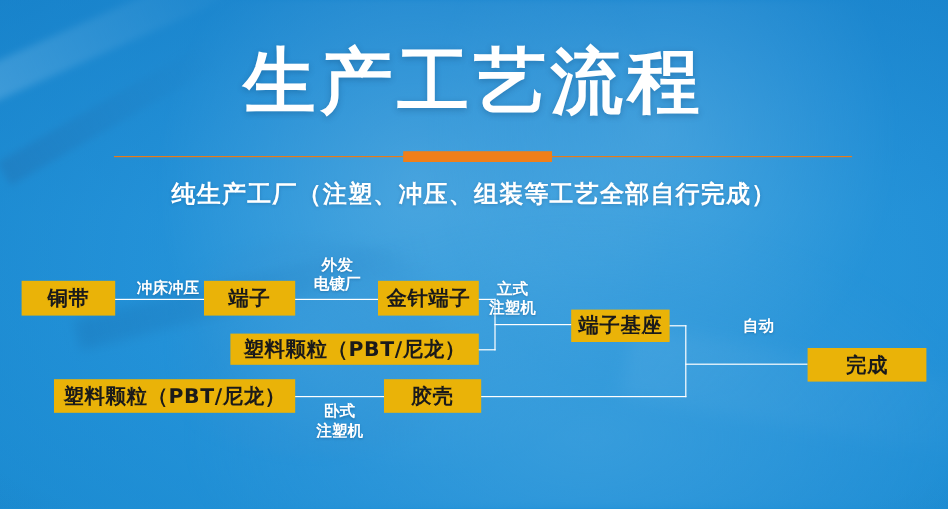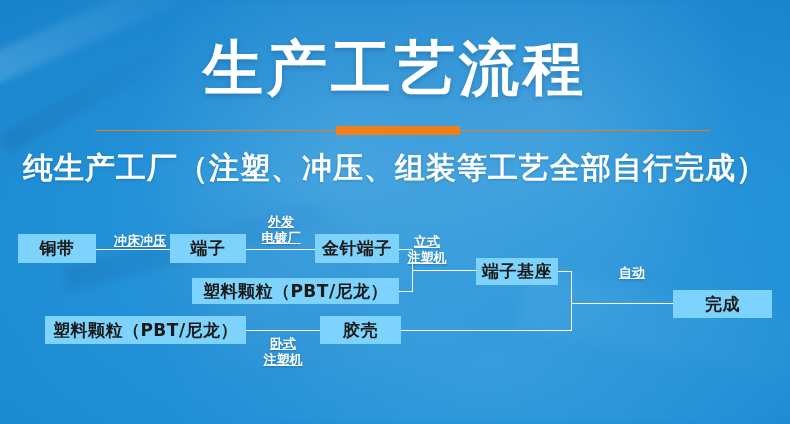--- a/index.html
+++ b/index.html
@@ -91,52 +91,51 @@
   }
   .rule-thick {
     position:absolute; left:336px; top:126px; width:124px; height:9px;
     background:#ef7f1a;
   }
 
   .subtitle {
     position:absolute; left:0; top:148px; width:790px;
     text-align:center;
     color:#ffffff;
-    font-size:30px;
+    font-size:20px;
     font-weight:bold;
     letter-spacing:1px;
     text-shadow:0 1px 3px rgba(0,40,80,0.22);
   }
 
   
   .flow { position:absolute; left:0; top:200px; width:790px; height:224px; }
 
   .node {
     position:absolute;
-    background:#7dd3fc;
+    background:#eab308;
     color:#1a1a1a;
     font-size:17px;
     font-weight:bold;
     display:flex;
     align-items:center;
     justify-content:center;
     letter-spacing:0.5px;
     white-space:nowrap;
   }
 
   .edge-label {
     position:absolute;
     color:#ffffff;
     font-size:13px;
     font-weight:bold;
     text-align:center;
     line-height:1.22;
     white-space:nowrap;
     text-shadow:0 1px 2px rgba(0,50,90,0.30);
-    text-decoration:underline;
   }
 
   .ln { position:absolute; background:#ffffff; }
   .ln-h { height:1px; }
   .ln-v { width:1px; }
 </style>
 </head>
 <body>
 
 <div id="stage">

